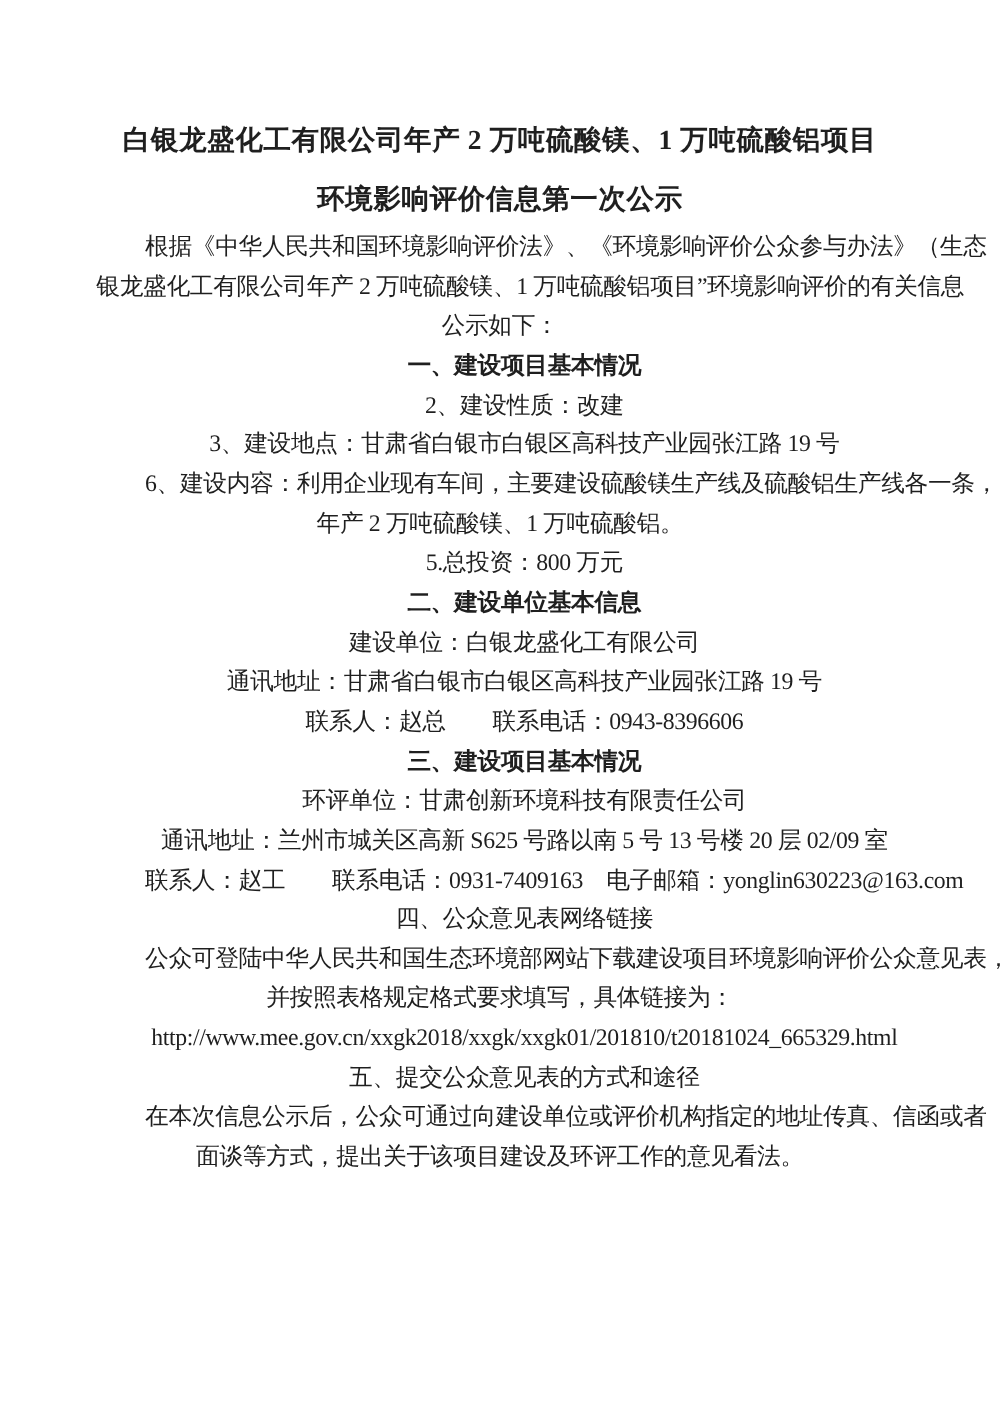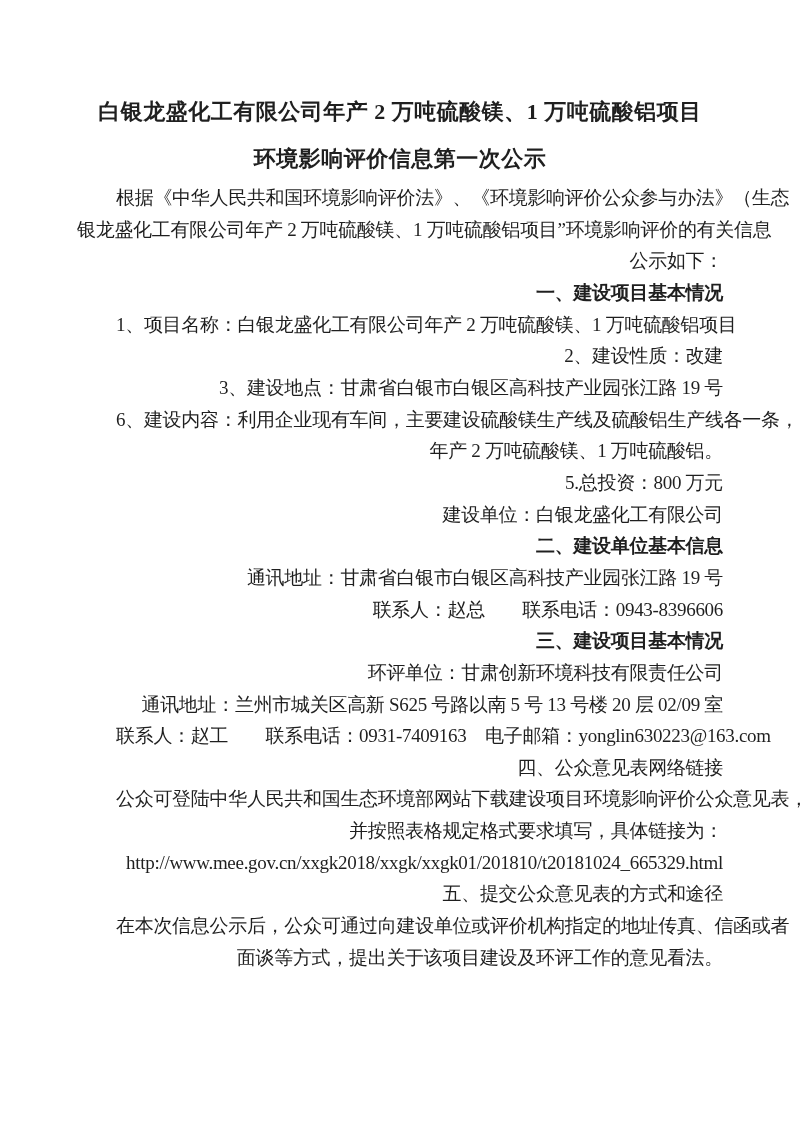--- a/index.html
+++ b/index.html
@@ -25,21 +25,21 @@
     line-height: 47px;
     text-align: center;
     white-space: pre;
     letter-spacing: 0.5px;
   }
   .body-line {
     font-size: 19px;
     line-height: 31.66px;
     letter-spacing: -0.3px;
     white-space: pre;
-    text-align: right;
+    text-align: center;
   }
   .indent {
     text-indent: 39px;
   }
   .bold {
     font-weight: bold;
   }
 </style>
 </head>
 <body>
@@ -47,28 +47,27 @@
 <div class="page">
   <div id="title-block">
       <div class="title-line">白银龙盛化工有限公司年产 2 万吨硫酸镁、1 万吨硫酸铝项目</div>
       <div class="title-line">环境影响评价信息第一次公示</div>
     </div>
   <div id="body-block">
       <div class="body-line indent">根据《中华人民共和国环境影响评价法》、《环境影响评价公众参与办法》（生态</div>
       <div class="body-line">银龙盛化工有限公司年产 2 万吨硫酸镁、1 万吨硫酸铝项目”环境影响评价的有关信息</div>
       <div class="body-line">公示如下：</div>
       <div class="body-line indent bold">一、建设项目基本情况</div>
-      <div class="body-line indent">1、项目名称：白银龙盛化工有限公司年产 2 万吨硫酸镁、1 万吨硫酸铝项目</div>
       <div class="body-line indent">2、建设性质：改建</div>
       <div class="body-line indent">3、建设地点：甘肃省白银市白银区高科技产业园张江路 19 号</div>
       <div class="body-line indent">6、建设内容：利用企业现有车间，主要建设硫酸镁生产线及硫酸铝生产线各一条，</div>
       <div class="body-line">年产 2 万吨硫酸镁、1 万吨硫酸铝。</div>
       <div class="body-line indent">5.总投资：800 万元</div>
+      <div class="body-line indent bold">二、建设单位基本信息</div>
       <div class="body-line indent">建设单位：白银龙盛化工有限公司</div>
-      <div class="body-line indent bold">二、建设单位基本信息</div>
       <div class="body-line indent">通讯地址：甘肃省白银市白银区高科技产业园张江路 19 号</div>
       <div class="body-line indent">联系人：赵总　　联系电话：0943-8396606</div>
       <div class="body-line indent bold">三、建设项目基本情况</div>
       <div class="body-line indent">环评单位：甘肃创新环境科技有限责任公司</div>
       <div class="body-line indent">通讯地址：兰州市城关区高新 S625 号路以南 5 号 13 号楼 20 层 02/09 室</div>
       <div class="body-line indent">联系人：赵工　　联系电话：0931-7409163　电子邮箱：yonglin630223@163.com</div>
       <div class="body-line indent">四、公众意见表网络链接</div>
       <div class="body-line indent">公众可登陆中华人民共和国生态环境部网站下载建设项目环境影响评价公众意见表，</div>
       <div class="body-line">并按照表格规定格式要求填写，具体链接为：</div>
       <div class="body-line indent">http://www.mee.gov.cn/xxgk2018/xxgk/xxgk01/201810/t20181024_665329.html</div>

